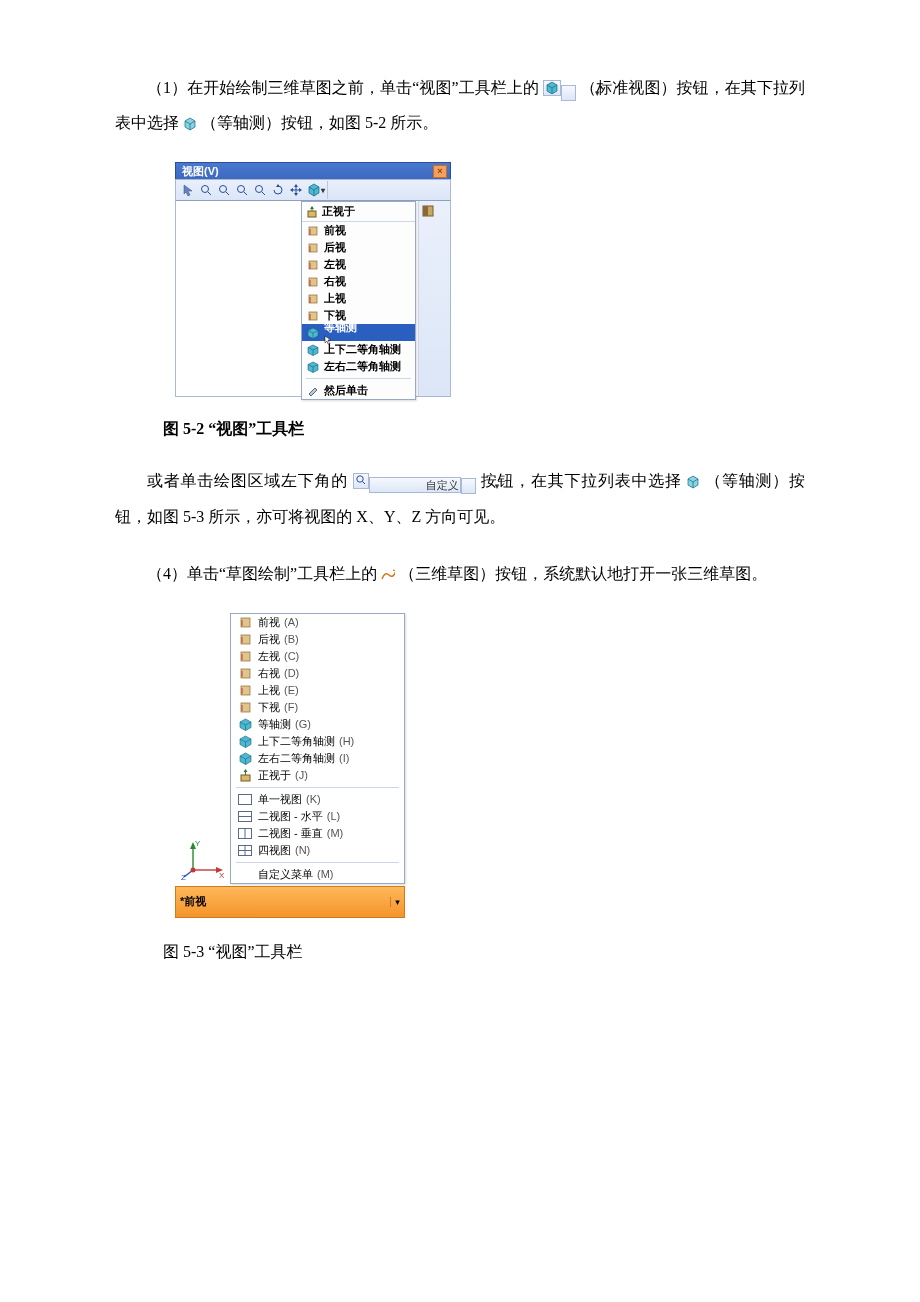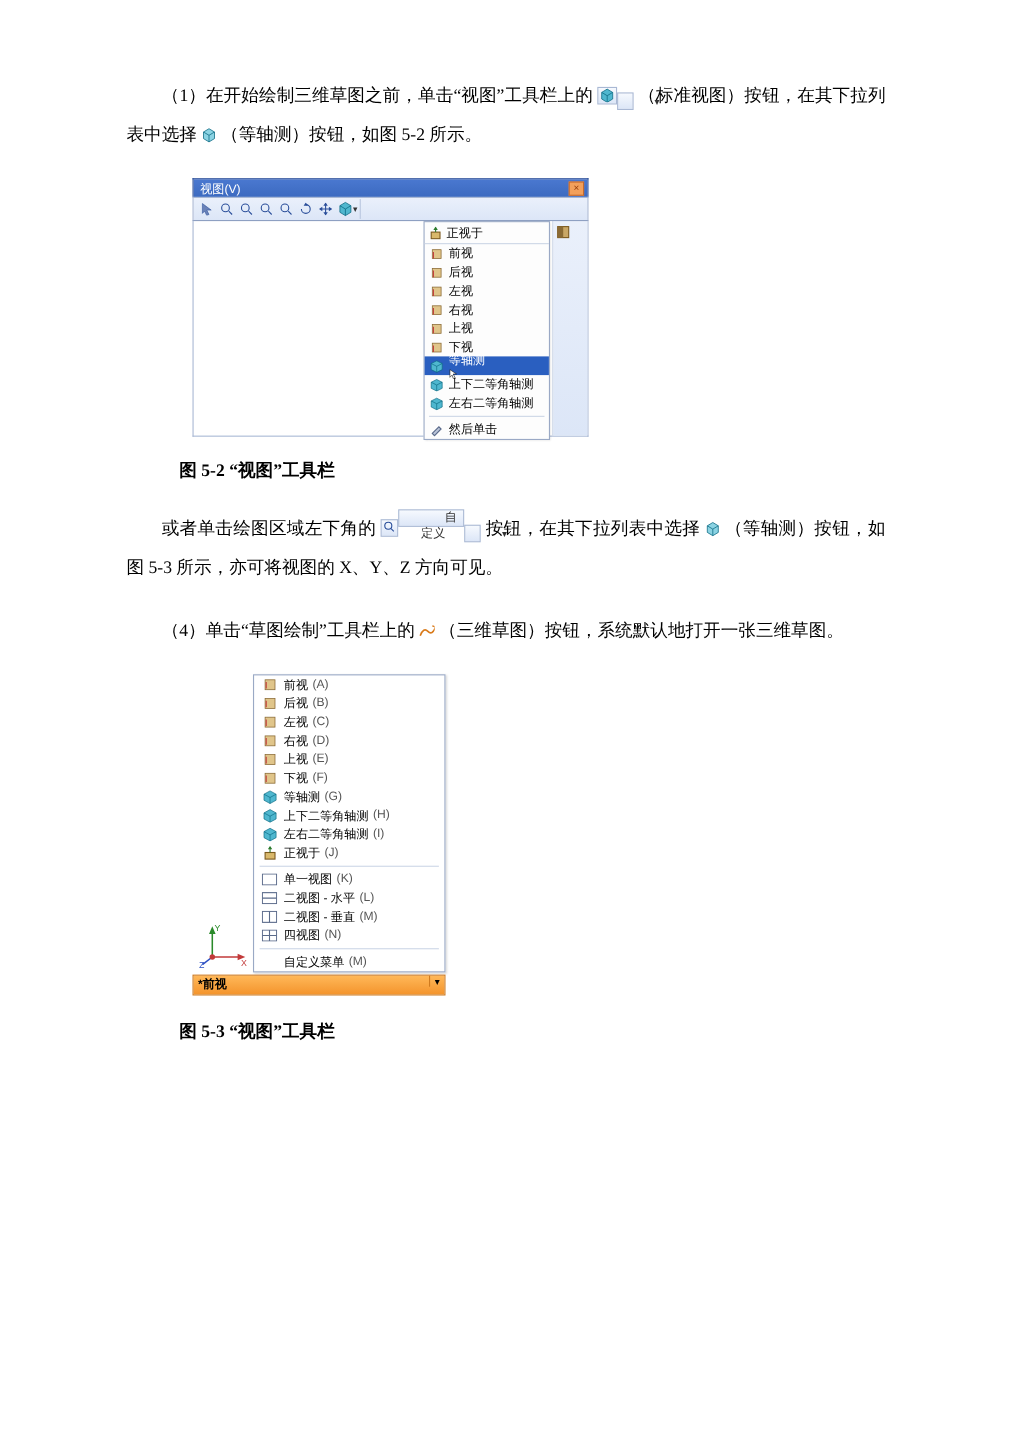--- a/index.html
+++ b/index.html
@@ -17,34 +17,34 @@
     line-height: 2.2;
     margin: 0 0 22px 0;
     text-align: justify;
   }
   .indent { text-indent: 2em; }
   .half-indent { text-indent: 1.5em; }
   .caption {
     line-height: 2.0;
     margin: 18px 0 22px 0;
     text-indent: 3em;
-    font-weight: bold;
   }
   .caption0 {
     line-height: 2.0;
     margin: 14px 0 18px 0;
     text-indent: 3em;
     font-weight: bold;
   }
   
   .fig52 {
-    width: 360px;
+    width: 276px;
     margin: 12px 0 16px 60px;
     font-family: "Microsoft YaHei", Arial, sans-serif;
     font-size: 11px;
+    font-weight: bold;
   }
   .fig52-titlebar {
     background: linear-gradient(#4a78d0, #3c6ac0);
     color: #fff;
     display: flex;
     justify-content: space-between;
     align-items: center;
     padding: 0 3px 0 6px;
     height: 17px;
     border: 1px solid #2a4e9a;
@@ -128,21 +128,21 @@
   
   .inline-btn {
     display: inline-block;
     vertical-align: -3px;
     border: 1px solid #a9b8d4;
     background: linear-gradient(#f6f9fe, #dce6f7);
     padding: 0 1px;
     height: 16px;
     line-height: 14px;
   }
-  .inline-btn.w80 { width: 60px; text-align: center; padding-left: 4px; font-size: 11px; font-family: "Microsoft YaHei", Arial, sans-serif; color: #333; }
+  .inline-btn.w80 { width: 92px; text-align: right; padding-left: 4px; font-size: 11px; font-family: "Microsoft YaHei", Arial, sans-serif; color: #333; }
   .inline-btn.w18 { width: 15px; text-align: center; font-size: 9px; color: #333; }
   .cube-icon {
     display:inline-block; width:14px; height:14px; vertical-align:-3px;
   }
   
   .fig53 {
     width: 230px;
     margin: 8px 0 12px 60px;
     font-family: "Microsoft YaHei", Arial, sans-serif;
     font-size: 11px;
@@ -154,21 +154,21 @@
     border: 1px solid #9aa9c5;
     box-shadow: 1px 1px 2px rgba(0,0,0,.15);
   }
   .fig53-item {
     display:flex; align-items:center; height:17px; padding: 0 6px;
   }
   .fig53-item .ic { width:16px; margin-right:5px; display:inline-flex; align-items:center; justify-content:center; }
   .fig53-item .key { margin-left: 4px; color: #555; }
   .fig53-div { height:1px; background:#cdd6e6; margin: 3px 5px; }
   .fig53-bottom {
-    display:flex; align-items:flex-start; height:19px; margin-top:2px;
+    display:flex; align-items:center; height:32px; margin-top:2px;
     background: linear-gradient(#ffb859, #f4942c);
     border: 1px solid #cf7a1e;
     font-size: 11px; color:#000;
   }
   .fig53-bottom .lbl { padding-left:4px; font-weight: bold; }
   .fig53-bottom .dd { border-left:1px solid #cf7a1e; width:14px; text-align:center; color:#000; font-size:9px; margin-left:auto; }
   
   svg { display:block; }
 </style>
 </head>

